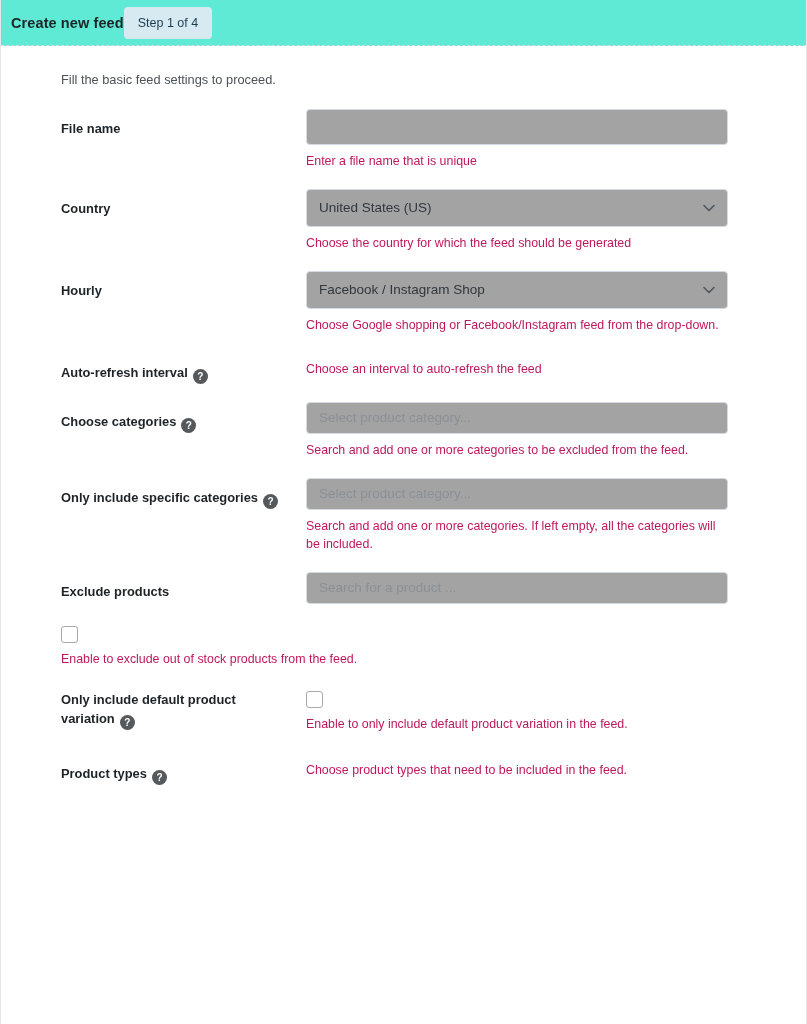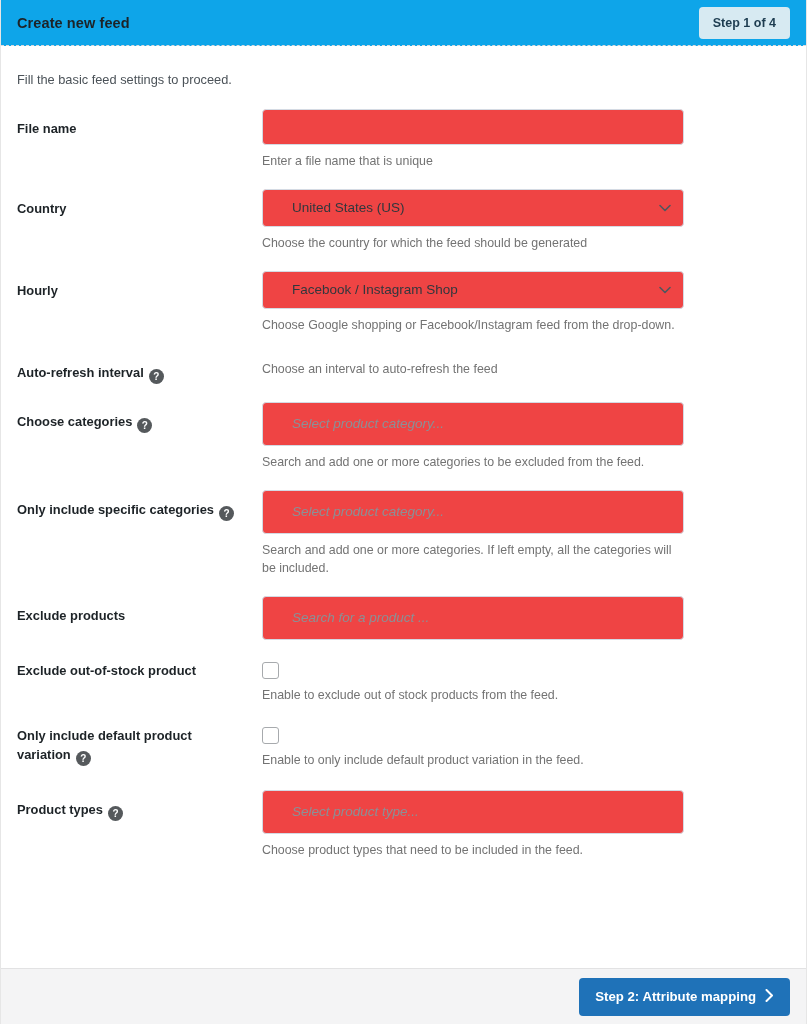--- a/index.html
+++ b/index.html
@@ -23,48 +23,48 @@
     background: #ffffff;
     border-left: 1px solid #e6e6e6;
     border-right: 1px solid #e6e6e6;
     overflow: hidden;
   }
 
   
   .panel-header {
     position: relative;
     height: 46px;
-    padding: 0 16px;
+    padding: 0 10px;
     display: flex;
     align-items: center;
-    justify-content: space-between;
     border-bottom: 1px dashed #dcdcde;
-    background: #0ea5e9;
+    background: #5eead4;
   }
   .panel-title {
     font-size: 14.5px;
     font-weight: bold;
     color: #1d2327;
     letter-spacing: 0.1px;
   }
   .step-badge {
     background: #d7eaf2;
     color: #1d3c50;
     font-size: 12.5px;
-    font-weight: bold;
+    font-weight: normal;
     padding: 9px 14px;
     border-radius: 4px;
     white-space: nowrap;
   }
 
   
   .panel-body {
     padding: 26px 16px 18px 16px;
     background: #ffffff;
     height: 922px;
+    margin-left: 44px;
   }
   .intro {
     font-size: 12.8px;
     color: #4b5258;
     margin: 0 0 22px 0;
   }
 
   .form-row {
     display: flex;
     align-items: flex-start;
@@ -104,31 +104,30 @@
     text-align: center;
     font-family: "Liberation Sans", sans-serif;
     cursor: help;
   }
 
   .control {
     width: 422px;
     height: 36px;
     border: 1px solid #d4dae3;
     border-radius: 4px;
-    background: #ef4444;
+    background: #a3a3a3;
     font-family: "Liberation Sans", "DejaVu Sans", sans-serif;
     font-size: 13.5px;
     color: #31373d;
-    padding: 0 29px;
+    padding: 0 12px;
     display: block;
     outline: none;
   }
   .control.tall {
-    height: 44px;
-    font-style: italic;
+    height: 32px;
   }
   .control::placeholder { color: #8b9096; }
 
   .select-wrap {
     position: relative;
     width: 422px;
   }
   .select-wrap .control {
     appearance: none;
     -webkit-appearance: none;
@@ -143,21 +142,21 @@
     top: 0;
     height: 38px;
     display: flex;
     align-items: center;
     pointer-events: none;
   }
   .chevron-down svg { display: block; }
 
   .hint {
     font-size: 12.4px;
-    color: #737373;
+    color: #be185d;
     line-height: 1.45;
     margin: 8px 0 0 0;
     max-width: 422px;
   }
 
   .spacer-sm { height: 18px; }
   .spacer-md { height: 20px; }
 
   .checkbox {
     width: 17px;
@@ -316,23 +315,20 @@
         <span>Exclude products</span>
       </div>
       <div class="field-col">
         <input type="text" class="control tall" placeholder="Search for a product ..." style="">
       </div>
     </div>
 
     <div class="spacer-md"></div>
 
     <div class="form-row">
-      <div class="label-col center-cb">
-        <span>Exclude out-of-stock product</span>
-      </div>
       <div class="field-col">
         <input type="checkbox" class="checkbox" style="">
         <p class="hint">Enable to exclude out of stock products from the feed.</p>
       </div>
     </div>
 
     <div class="spacer-md"></div>
 
     <div class="form-row">
       <div class="label-col center-cb">
@@ -344,31 +340,20 @@
       </div>
     </div>
 
     <div class="spacer-md"></div>
 
     <div class="form-row">
       <div class="label-col center-36">
         <span>Product types</span><span class="help-icon">?</span>
       </div>
       <div class="field-col">
-        <input type="text" class="control tall" placeholder="Select product type..." style="">
         <p class="hint">Choose product types that need to be included in the feed.</p>
       </div>
     </div>
 
   </div>
 
-  <div class="panel-footer">
-    <button class="next-button">
-      <span>Step 2: Attribute mapping</span>
-      <span class="chev-right">
-        <svg width="9" height="13" viewBox="0 0 9 13" aria-hidden="true">
-          <path d="M1.5 1 L7 6.5 L1.5 12" fill="none" stroke="#ffffff" stroke-width="2" stroke-linecap="round" stroke-linejoin="round"></path>
-        </svg>
-      </span>
-    </button>
-  </div>
 
 </div>
 
 </body></html>

